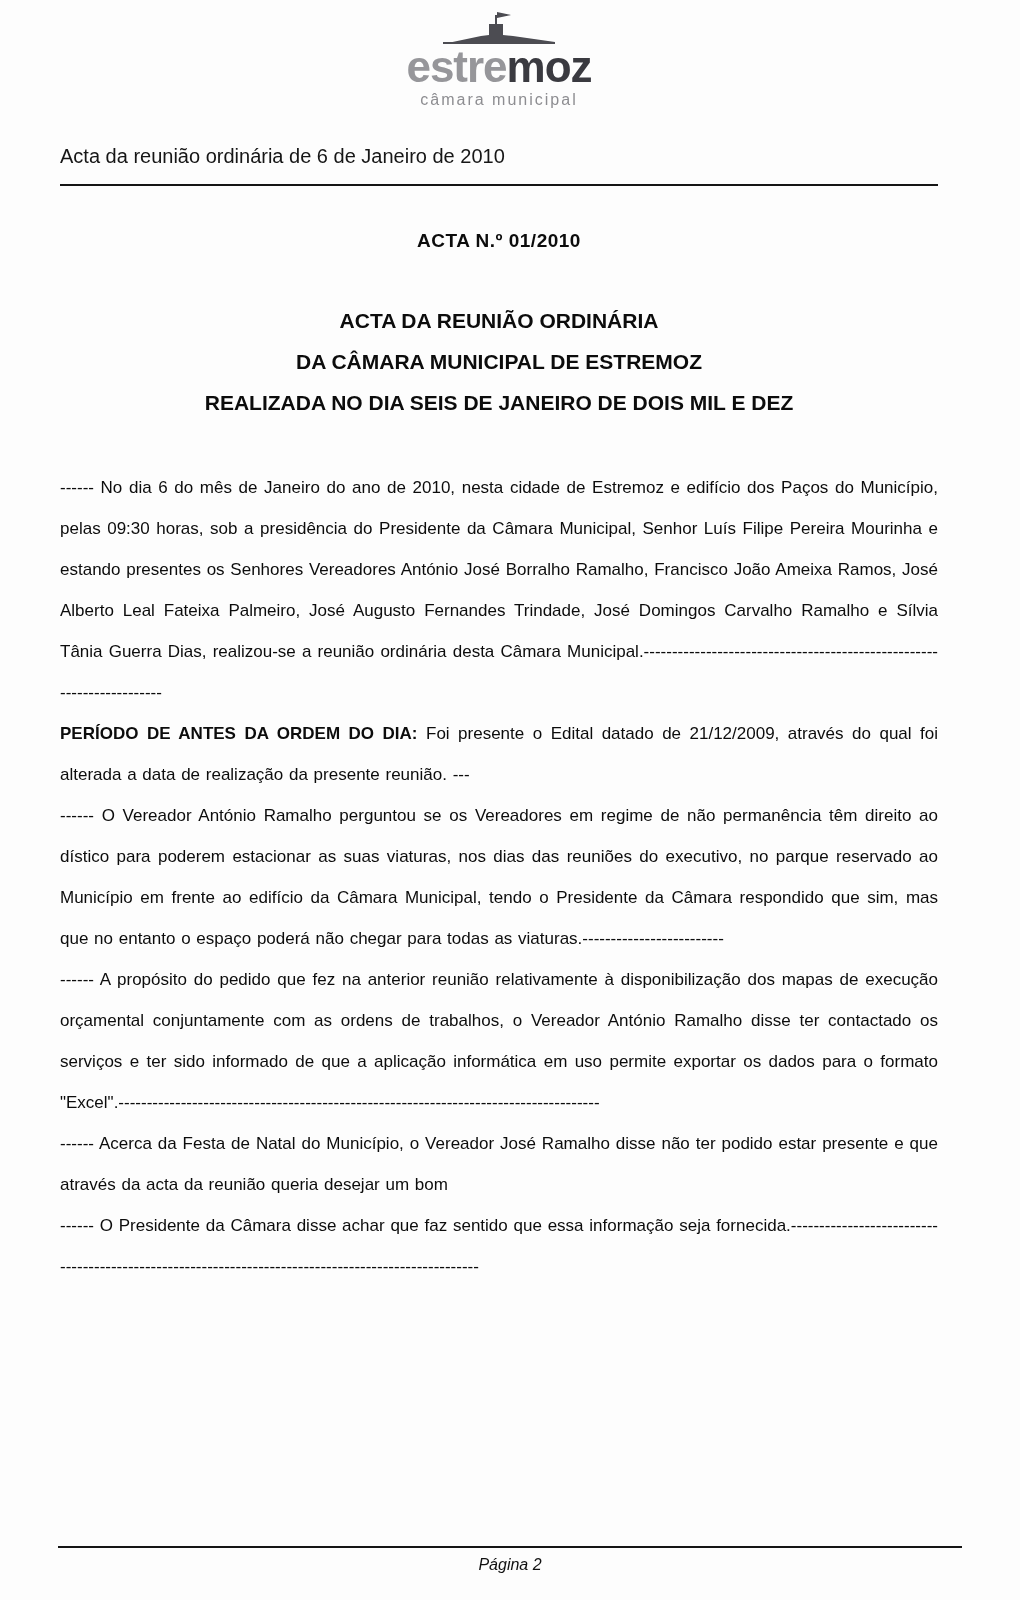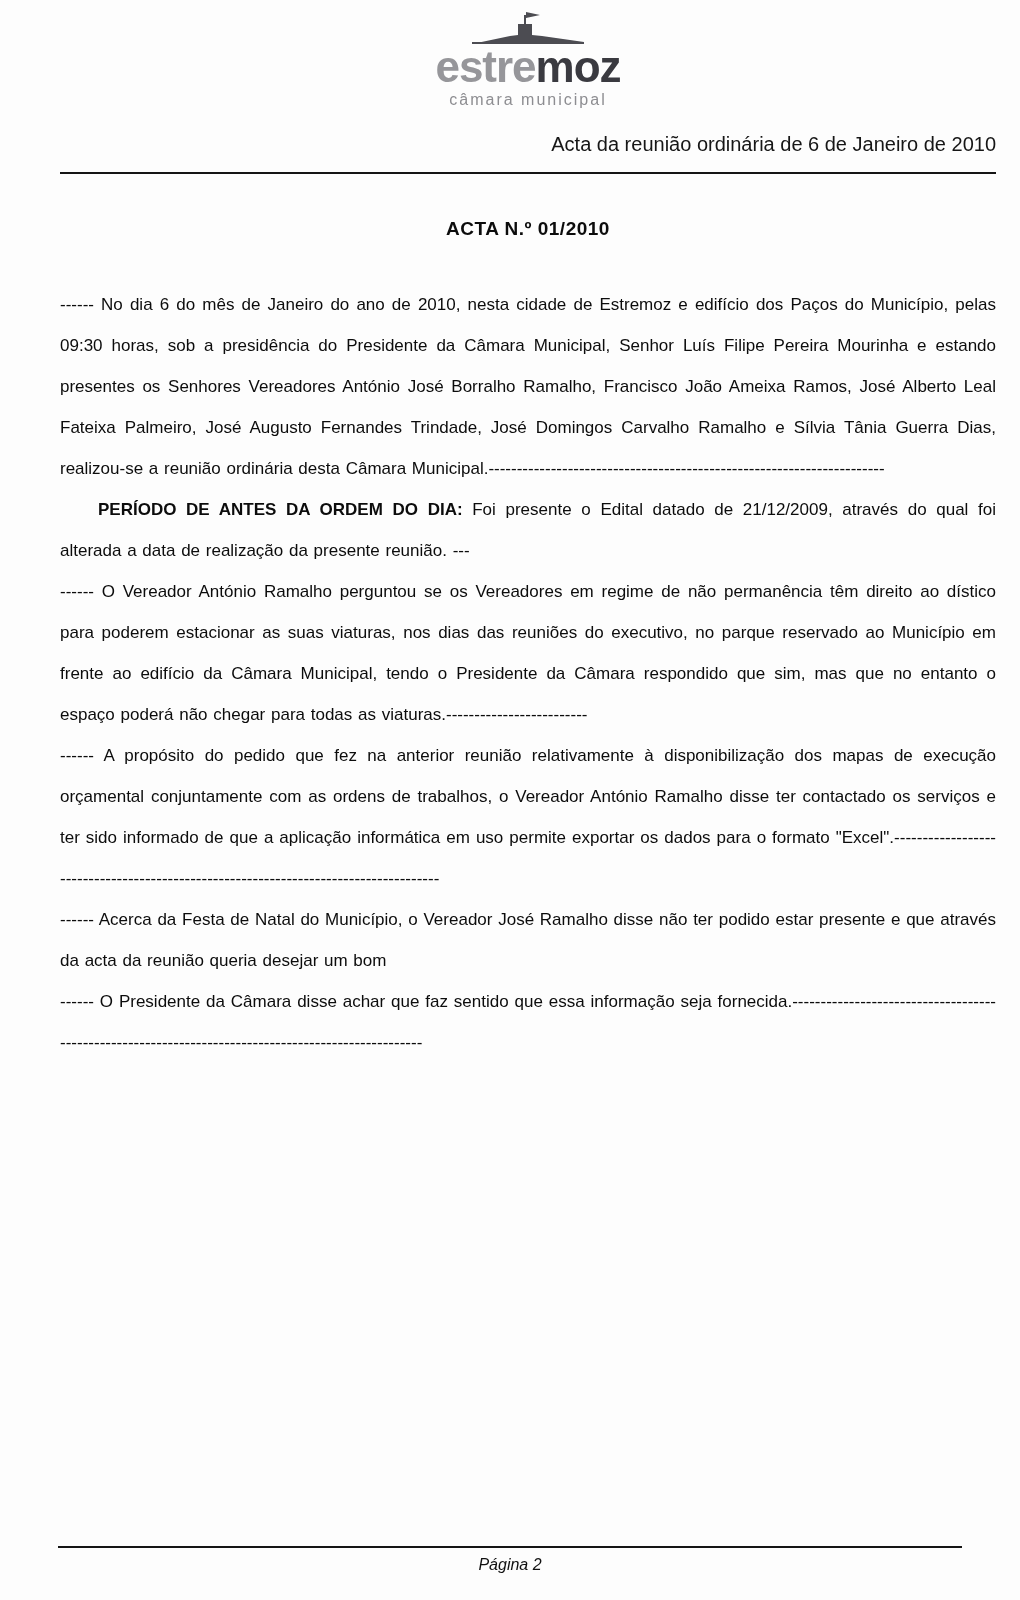--- a/index.html
+++ b/index.html
@@ -11,21 +11,21 @@
     font-family: "Liberation Sans", sans-serif;
     -webkit-font-smoothing: antialiased;
   }
   .page {
     position: relative;
     width: 1020px;
     height: 1600px;
     overflow: hidden;
     background: #fdfdfd;
   }
-  .content { padding: 8px 24px 0 60px; }
+  .content { padding: 8px 82px 0 60px; }
 
   
   .logo { text-align: center; margin-top: 4px; }
   .logo svg { display: block; margin: 0 auto; }
   .logo-word {
     font-size: 44px;
     font-weight: bold;
     letter-spacing: -1px;
     line-height: 1.05;
   }
@@ -33,24 +33,24 @@
   .logo-word .dark  { color: #3a3a40; }
   .logo-sub {
     font-size: 16px;
     color: #8d8d91;
     letter-spacing: 2px;
     margin-top: 1px;
   }
 
   
   .header-line {
-    text-align: right;
+    text-align: left;
     font-size: 20px;
     color: #161616;
-    margin-top: 24px;
+    margin-top: 36px;
   }
   .rule {
     border: none;
     border-top: 2px solid #151515;
     margin: 16px 0 0 0;
   }
 
   
   .doc-title {
     text-align: center;
@@ -70,21 +70,21 @@
   
   .doc-body { margin-top: 44px; }
   .doc-body p {
     margin: 0;
     font-size: 17px;
     line-height: 41px;
     text-align: justify;
     word-spacing: 1px;
     overflow-wrap: break-word;
   }
-  .doc-body p .lead { font-weight: bold; margin-left: 38px; }
+  .doc-body p .lead { font-weight: bold; }
 
   
   .footer {
     position: absolute;
     left: 58px;
     right: 58px;
     bottom: 26px;
     text-align: center;
   }
   .footer hr {
@@ -114,20 +114,25 @@
       <div class="logo-word"><span class="light">estre</span><span class="dark">moz</span></div>
       <div class="logo-sub">câmara municipal</div>
     </header>
 
     <div class="header-line">Acta da reunião ordinária de 6 de Janeiro de 2010</div>
 
     <hr class="rule">
 
     <h1 class="doc-title">ACTA N.º 01/2010</h1>
 
+    <div class="doc-subtitle">
+      <div>ACTA DA REUNIÃO ORDINÁRIA</div>
+      <div>DA CÂMARA MUNICIPAL DE ESTREMOZ</div>
+      <div>REALIZADA NO DIA SEIS DE JANEIRO DE DOIS MIL E DEZ</div>
+    </div>
 
     <div class="doc-body">
       <p><span>------ No dia 6 do mês de Janeiro do ano de 2010, nesta cidade de Estremoz e edifício dos Paços do Município, pelas 09:30 horas, sob a presidência do Presidente da Câmara Municipal, Senhor Luís Filipe Pereira Mourinha e estando presentes os Senhores Vereadores António José Borralho Ramalho, Francisco João Ameixa Ramos, José Alberto Leal Fateixa Palmeiro, José Augusto Fernandes Trindade, José Domingos Carvalho Ramalho e Sílvia Tânia Guerra Dias, realizou-se a reunião ordinária desta Câmara Municipal.----------------------------------------------------------------------</span></p>
       <p><b class="lead">PERÍODO DE ANTES DA ORDEM DO DIA:</b><span> Foi presente o Edital datado de 21/12/2009, através do qual foi alterada a data de realização da presente reunião. ---</span></p>
       <p><span>------ O Vereador António Ramalho perguntou se os Vereadores em regime de não permanência têm direito ao dístico para poderem estacionar as suas viaturas, nos dias das reuniões do executivo, no parque reservado ao Município em frente ao edifício da Câmara Municipal, tendo o Presidente da Câmara respondido que sim, mas que no entanto o espaço poderá não chegar para todas as viaturas.-------------------------</span></p>
       <p><span>------ A propósito do pedido que fez na anterior reunião relativamente à disponibilização dos mapas de execução orçamental conjuntamente com as ordens de trabalhos, o Vereador António Ramalho disse ter contactado os serviços e ter sido informado de que a aplicação informática em uso permite exportar os dados para o formato "Excel".-------------------------------------------------------------------------------------</span></p>
       <p><span>------ Acerca da Festa de Natal do Município, o Vereador José Ramalho disse não ter podido estar presente e que através da acta da reunião queria desejar um bom</span></p>
       <p><span>------ O Presidente da Câmara disse achar que faz sentido que essa informação seja fornecida.----------------------------------------------------------------------------------------------------</span></p>
     </div>
   </div>

